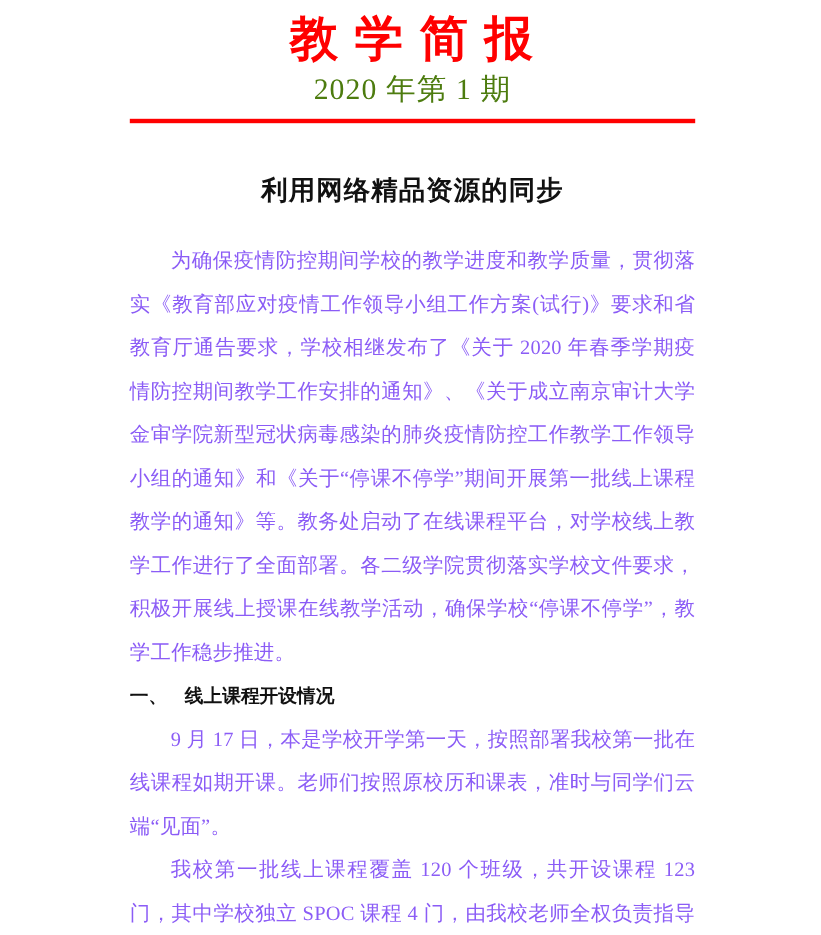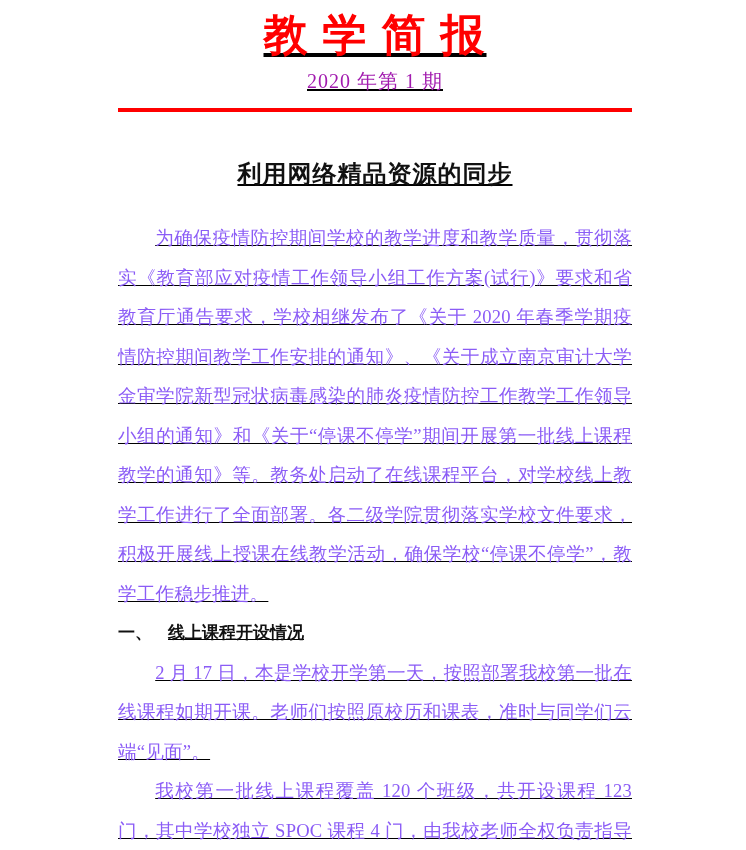--- a/index.html
+++ b/index.html
@@ -10,39 +10,38 @@
   .page {
     position: relative;
     width: 718px;
     height: 850px;
     margin: 0 auto;
     background: #ffffff;
     overflow: hidden;
     box-sizing: border-box;
     padding: 8px 100px 0 104px;
     font-family: "Liberation Serif", "DejaVu Serif", serif;
-    text-decoration: underline;
   }
   .masthead {
     text-align: center;
   }
   .bulletin-title {
     margin: 0;
     font-size: 44px;
     line-height: 56px;
     font-weight: bold;
     letter-spacing: 2px;
     color: #ff0000;
     font-family: "Liberation Serif", "DejaVu Serif", serif;
   }
   .bulletin-issue {
     margin-top: 2px;
-    font-size: 20px;
+    font-size: 27px;
     line-height: 30px;
-    color: #a21caf;
+    color: #4d7c0f;
     letter-spacing: 1px;
   }
   .red-rule {
     border: none;
     height: 4px;
     margin: 12px 0 0 0;
     background: #ff0000;
   }
   .article-heading {
     margin: 46px 0 0 0;
@@ -92,18 +91,18 @@
 
   <main>
     <h2 class="article-heading">利用网络精品资源的同步</h2>
 
     <p class="body-para first">为确保疫情防控期间学校的教学进度和教学质量，贯彻落实《教育部应对疫情工作领导小组工作方案(试行)》要求和省教育厅通告要求，学校相继发布了《关于 2020 年春季学期疫情防控期间教学工作安排的通知》、《关于成立南京审计大学金审学院新型冠状病毒感染的肺炎疫情防控工作教学工作领导小组的通知》和《关于“停课不停学”期间开展第一批线上课程教学的通知》等。教务处启动了在线课程平台，对学校线上教学工作进行了全面部署。各二级学院贯彻落实学校文件要求，积极开展线上授课在线教学活动，确保学校“停课不停学”，教学工作稳步推进。</p>
 
     <h3 class="section-heading">
       <span class="section-number">一、</span><span>线上课程开设情况</span>
     </h3>
 
-    <p class="body-para">2 月 17 日，本是学校开学第一天，按照部署我校第一批在线课程如期开课。老师们按照原校历和课表，准时与同学们云端“见面”。</p>
+    <p class="body-para">9 月 17 日，本是学校开学第一天，按照部署我校第一批在线课程如期开课。老师们按照原校历和课表，准时与同学们云端“见面”。</p>
 
     <p class="body-para">我校第一批线上课程覆盖 120 个班级，共开设课程 123 门，其中学校独立 SPOC 课程 4 门，由我校老师全权负责指导的异步 SPOC 课程 45 门、利用网络精品资源的同步 SPOC 课程 74 门。基础教育课程共计 9 门，管理学院开设课程 20 门，国际商学院 12 门，会计与审计学</p>
   </main>
 
 </div>
 
 </body></html>

